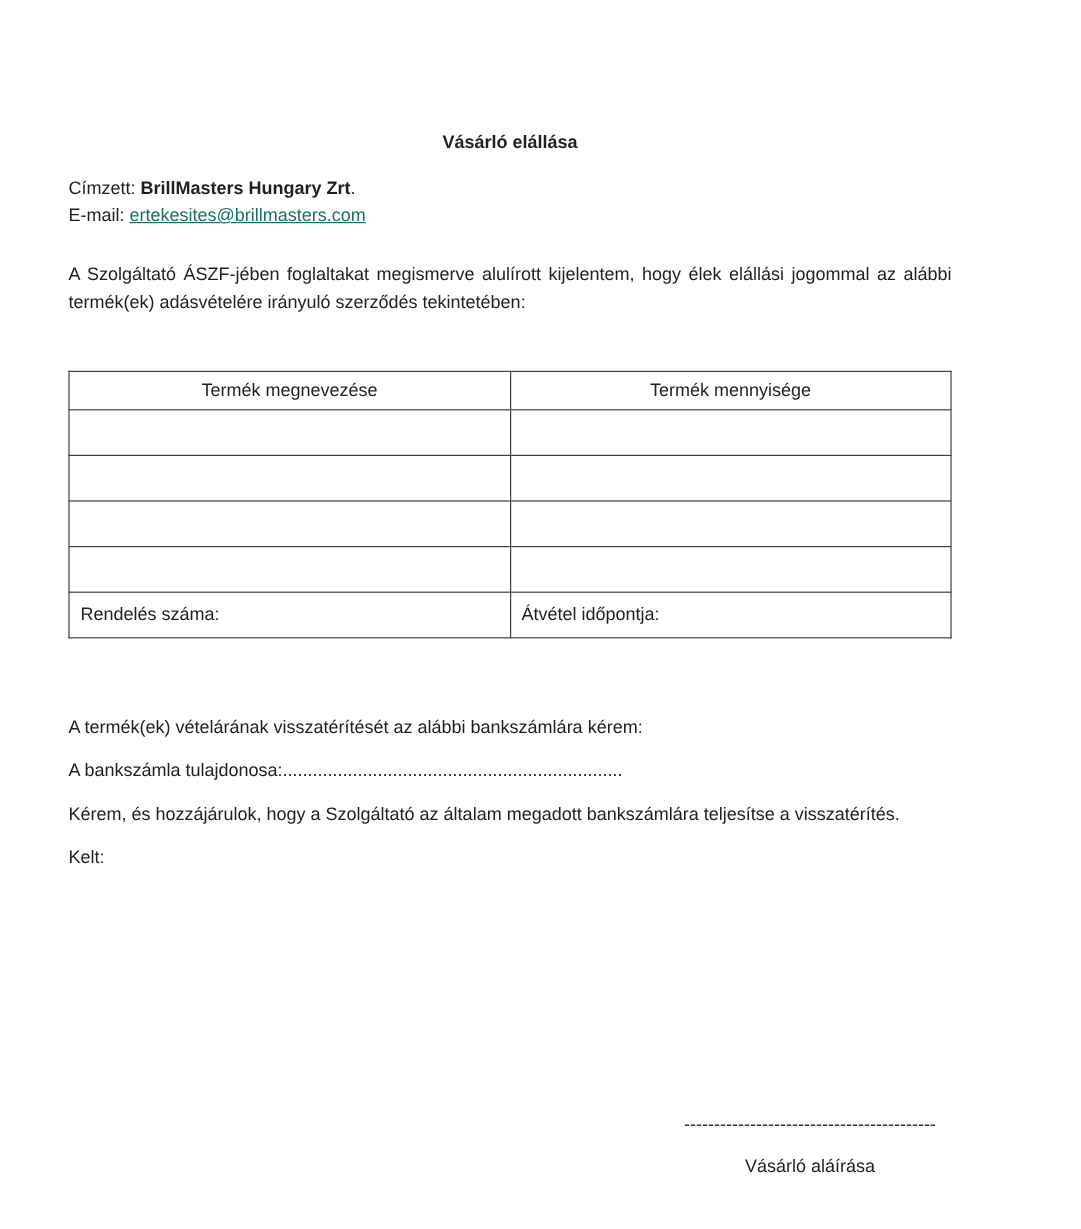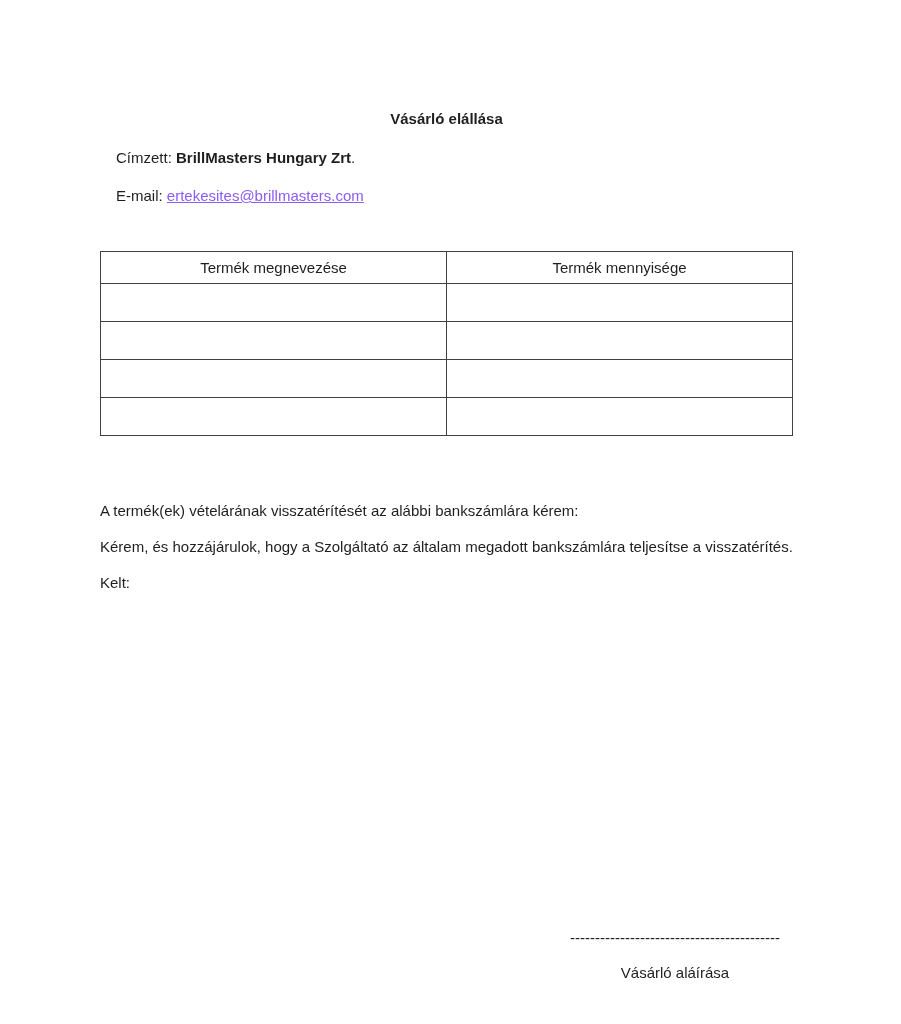--- a/index.html
+++ b/index.html
@@ -8,37 +8,37 @@
     position: relative;
     width: 901px;
     height: 1024px;
     background: #ffffff;
     font-family: "Liberation Sans", sans-serif;
     color: #1f1f1f;
     font-size: 15px;
     overflow: hidden;
   }
   .content {
-    padding: 109px 108px 0 100px;
+    padding: 109px 108px 0 57px;
   }
   .title {
     font-size: 15px;
     font-weight: bold;
     text-align: center;
     margin: 0;
     line-height: 20px;
   }
   .addr {
     margin-top: 18px;
     line-height: 22px;
   }
-  .addr p { margin: 16px; }
+  .addr p { margin: 0; }
   .company { font-weight: bold; }
   .email {
-    color: #8b5cf6;
+    color: #0f766e;
     text-decoration: underline;
     cursor: pointer;
   }
   .para {
     margin: 0 0 14px 0;
     line-height: 22px;
   }
   .justify { text-align: justify; }
   .intro {
     margin-top: 26px;
@@ -92,20 +92,21 @@
 <div class="page">
   <div class="content">
 
     <h1 class="title">Vásárló elállása</h1>
 
     <div class="addr">
       <p><span>Címzett: </span><span class="company">BrillMasters Hungary Zrt</span><span>.</span></p>
       <p><span>E-mail: </span><a class="email">ertekesites@brillmasters.com</a></p>
     </div>
 
+    <p class="para intro justify">A Szolgáltató ÁSZF-jében foglaltakat megismerve alulírott kijelentem, hogy élek elállási jogommal az alábbi termék(ek) adásvételére irányuló szerződés tekintetében:</p>
 
     <table class="form-table">
       <thead>
         <tr>
           <th>Termék megnevezése</th>
           <th>Termék mennyisége</th>
         </tr>
       </thead>
       <tbody>
         <tr>
@@ -117,25 +118,30 @@
           <td></td>
         </tr>
         <tr>
           <td></td>
           <td></td>
         </tr>
         <tr>
           <td></td>
           <td></td>
         </tr>
+        <tr>
+          <td>Rendelés száma:</td>
+          <td>Átvétel időpontja:</td>
+        </tr>
       </tbody>
     </table>
 
     <p class="para below-table">A termék(ek) vételárának visszatérítését az alábbi bankszámlára kérem:</p>
 
+    <p class="para"><span>A bankszámla tulajdonosa:</span><span>....................................................................</span></p>
 
 
     <p class="para justify">Kérem, és hozzájárulok, hogy a Szolgáltató az általam megadott bankszámlára teljesítse a visszatérítés.</p>
 
     <p class="para kelt">Kelt:</p>
 
   </div>
 
   <div class="signature">
     <div class="sig-line">------------------------------------------</div>

